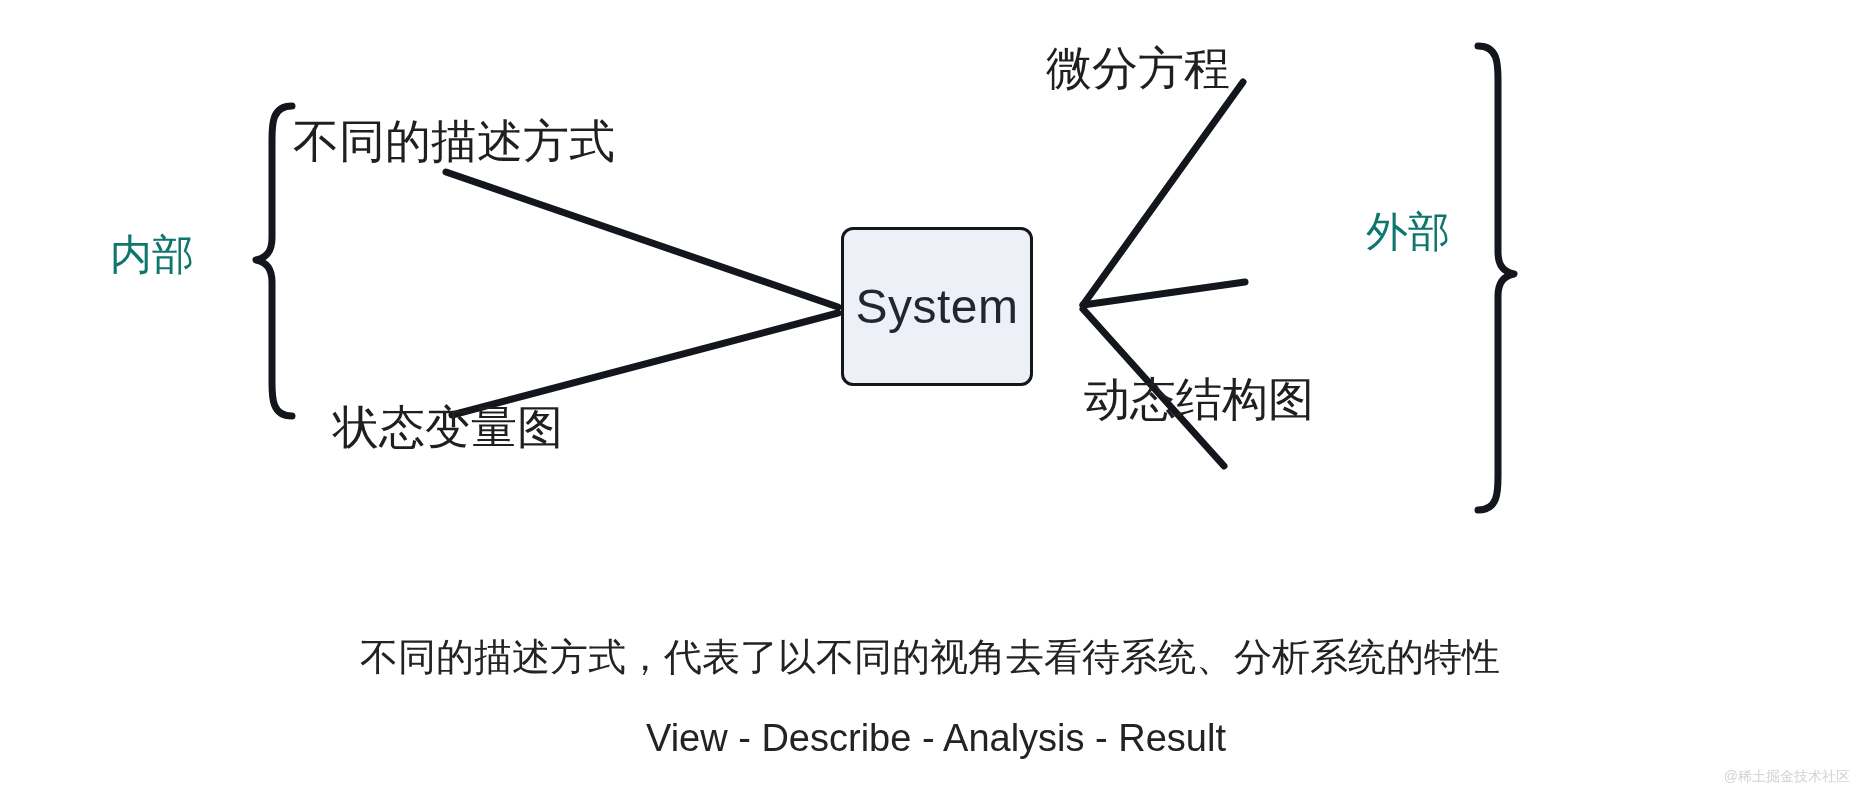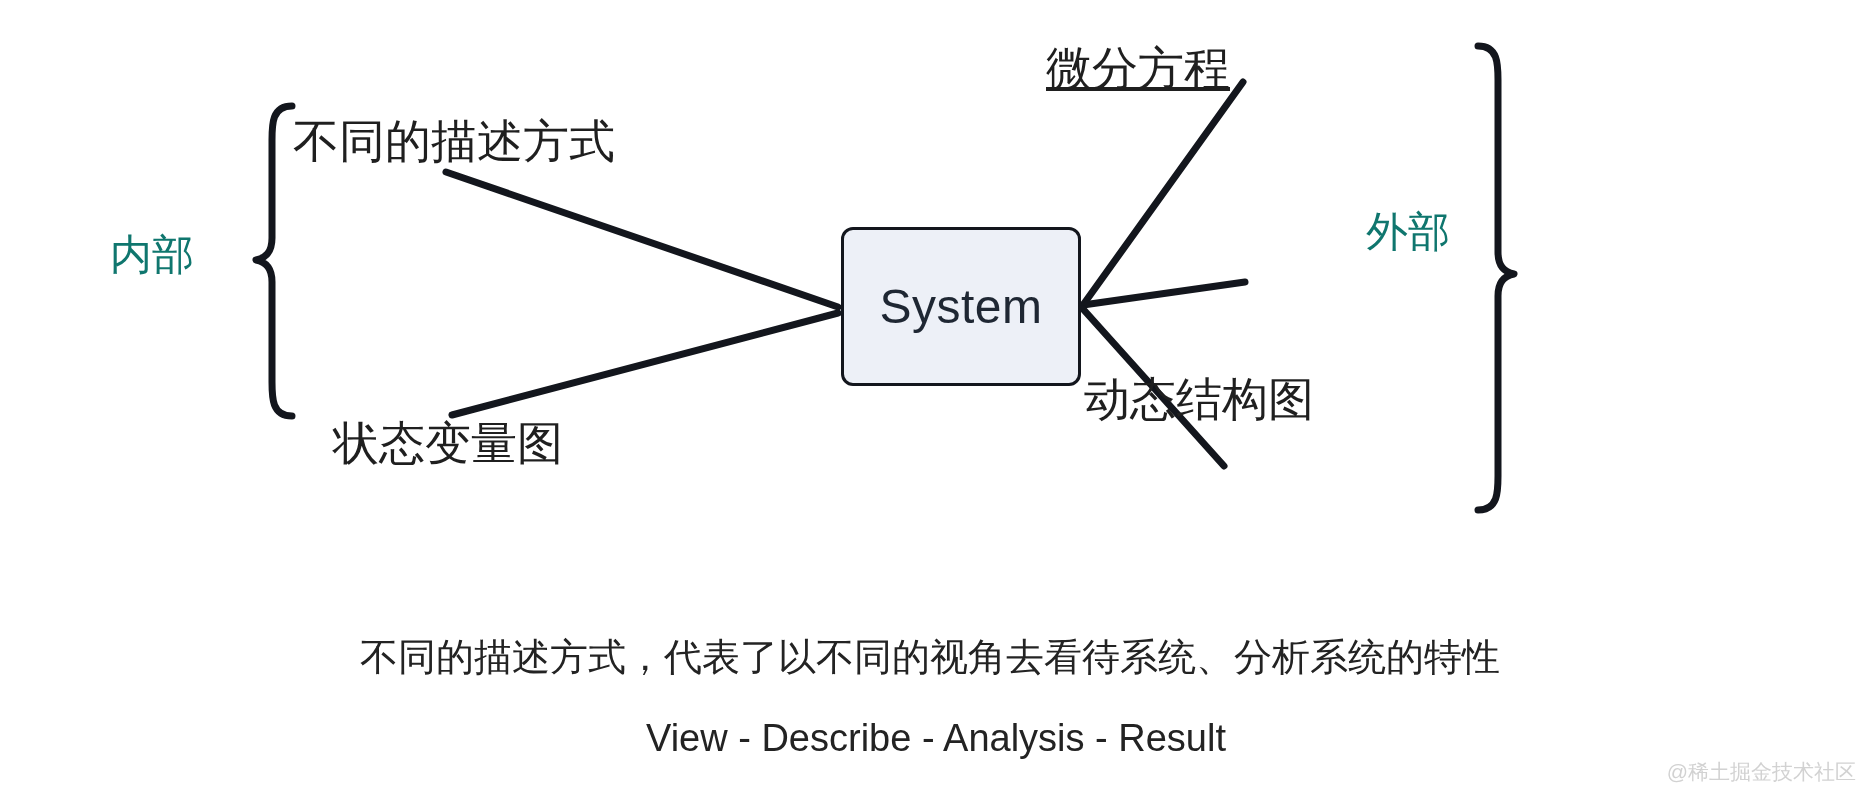--- a/index.html
+++ b/index.html
@@ -36,21 +36,21 @@
     position: absolute;
     color: #0f766e;
     font-size: 42px;
     line-height: 1.0;
     white-space: nowrap;
   }
   #system-box {
     position: absolute;
     left: 841px;
     top: 227px;
-    width: 240px;
+    width: 192px;
     height: 159px;
     background: #edf0f7;
     border: 3px solid #13161d;
     border-radius: 12px;
     box-sizing: border-box;
   }
   #system-label {
     position: absolute;
     left: 0;
     top: 0;
@@ -75,23 +75,23 @@
     font-size: 38px;
     font-family: Liberation Mono, monospace;
   }
   #caption-en {
     top: 717px;
     font-size: 38px;
     padding-left: 6px;
   }
   #watermark {
     position: absolute;
-    right: 4px;
+    right: 10px;
     bottom: 10px;
-    font-size: 21px;
+    font-size: 14px;
     color: #d2d2d2;
     white-space: nowrap;
   }
 </style>
 </head>
 <body>
 
 <div id="canvas">
 
   <svg id="wires" viewBox="0 0 1860 796" xmlns="http://www.w3.org/2000/svg">
@@ -120,23 +120,23 @@
     <line x1="1083" y1="309" x2="1224" y2="466" stroke="#13161d" stroke-width="7" stroke-linecap="round"></line>
   </svg>
 
   <div id="system-box">
     <div id="system-label">System</div>
   </div>
 
   <div class="group-lbl" style="left:110px; top:234px;">内部</div>
 
   <div class="lbl" style="left:293px; top:118px;">不同的描述方式</div>
-  <div class="lbl" style="left:333px; top:420px;text-align:right;">状态变量图</div>
+  <div class="lbl" style="left:333px; top:404px;text-align:right;">状态变量图</div>
 
-  <div class="lbl" style="left:1046px; top:45px; left:1046px;text-decoration:underline;">微分方程</div>
+  <div class="lbl" style="left:1046px; top:45px; left:1046px;">微分方程</div>
   <div class="lbl" style="left:1084px; top:376px;">动态结构图</div>
 
   <div class="group-lbl" style="left:1366px; top:211px;">外部</div>
 
   <div class="caption" id="caption-cn">不同的描述方式，代表了以不同的视角去看待系统、分析系统的特性</div>
   <div class="caption" id="caption-en">View - Describe - Analysis -  Result</div>
 
   <div id="watermark">@稀土掘金技术社区</div>
 
 </div>

